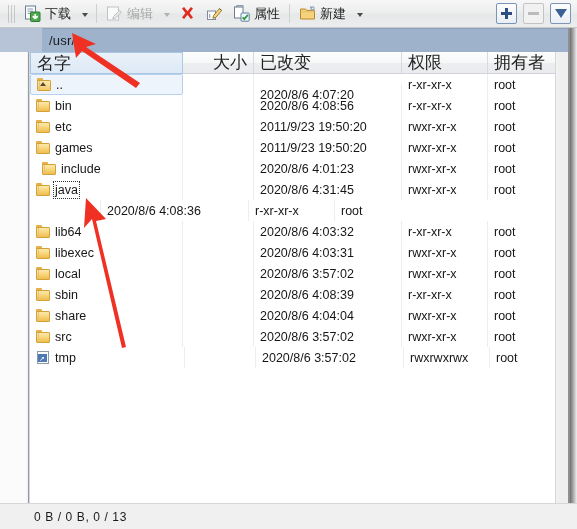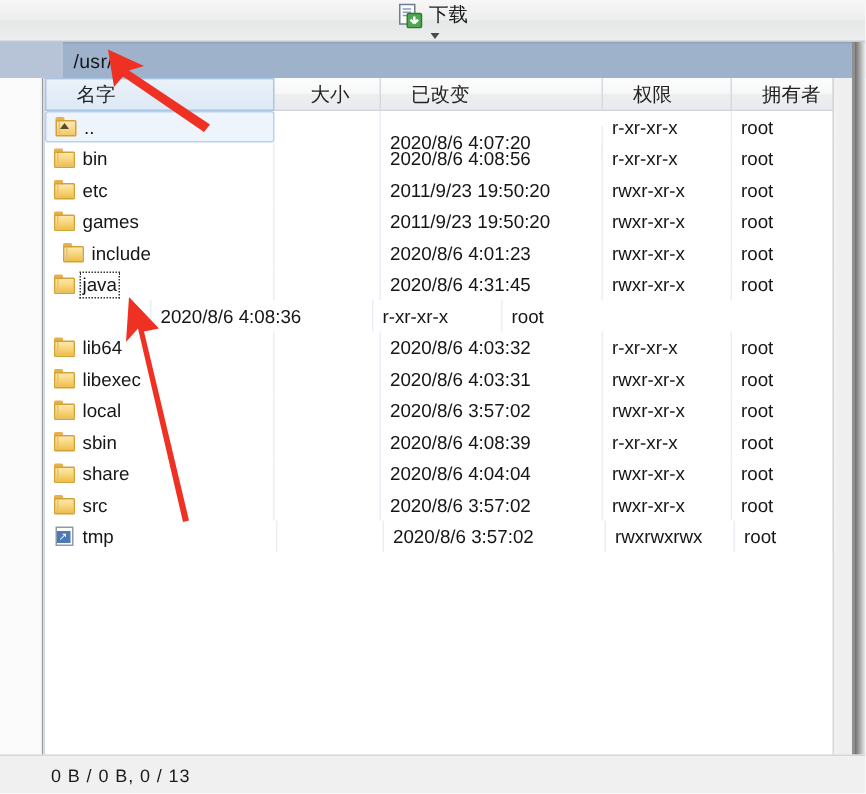--- a/index.html
+++ b/index.html
@@ -10,21 +10,21 @@
     font-size:12px;color:#1a1a1a;
     -webkit-font-smoothing:antialiased;
   }
   #app{position:relative;width:577px;height:529px;overflow:hidden;background:#f0f0f0;}
 
   
   .toolbar{
     position:absolute;left:0;top:0;width:577px;height:28px;
     background:linear-gradient(to bottom,#f7f7f7 0%,#eceded 48%,#e6e7e8 52%,#eceded 100%);
     border-bottom:1px solid #c9c9c9;
-    display:flex;align-items:center;box-sizing:border-box;flex-direction:column;
+    display:flex;align-items:center;box-sizing:border-box;
   }
   .tb-grip{width:9px;height:18px;margin-left:8px;margin-right:2px;
     background-image:repeating-linear-gradient(to right,#b9b9b9 0 1px,transparent 1px 3px);
     background-size:3px 100%;background-repeat:repeat-x;opacity:.75;}
   .tb-btn{display:flex;align-items:center;height:24px;padding:0 4px;border:1px solid transparent;border-radius:2px;cursor:default;}
   .tb-btn .lbl{margin-left:4px;font-size:13px;color:#1b1b1b;white-space:nowrap;}
   .tb-btn.disabled .lbl{color:#a8a8a8;}
   .tb-caret{width:0;height:0;border-left:3.5px solid transparent;border-right:3.5px solid transparent;
     border-top:4px solid #4a4a4a;margin:2px 4px 0 6px;}
   .tb-caret.dim{border-top-color:#b0b0b0;}
@@ -54,21 +54,21 @@
   .listwrap{position:absolute;left:0;top:52px;width:577px;height:452px;background:#f0f0f0;}
   .left-rail{position:absolute;left:0;top:0;width:28px;height:452px;background:#f0f0f0;border-right:1px solid #9a9a9a;}
   .left-rail .inner{position:absolute;left:0;top:0;width:27px;height:452px;background:#fbfbfb;}
   .gridbox{position:absolute;left:29px;top:0;right:21px;bottom:0;background:#ffffff;border-left:1px solid #cfd8e4;}
 
   
   .hdr{display:flex;height:22px;box-sizing:border-box;
     background:linear-gradient(to bottom,#fdfdfd 0%,#f6f7f8 50%,#eceef0 51%,#e9ebee 100%);
     border-bottom:1px solid #d0d4da;}
   .hcell{box-sizing:border-box;height:21px;display:flex;align-items:center;
-    border-right:1px solid #d6dae0;font-size:13px;color:#222;padding:0 20px;white-space:nowrap;overflow:hidden;}
+    border-right:1px solid #d6dae0;font-size:17px;color:#222;padding:0 6px;white-space:nowrap;overflow:hidden;}
   .hcell.r{justify-content:flex-end;}
   .hcell.sorted{background:linear-gradient(to bottom,#eaf1f9,#dde9f6);border:1px solid #a9c6e4;border-bottom:1px solid #a9c6e4;height:22px;}
 
   
   .rows{position:absolute;left:0;top:22px;right:0;bottom:0;overflow:hidden;}
   .row{display:flex;height:21px;align-items:center;box-sizing:border-box;}
   .cell{box-sizing:border-box;height:21px;display:flex;align-items:center;
     border-right:1px solid #e9eef5;font-size:12.5px;color:#161616;padding:0 6px;white-space:nowrap;overflow:hidden;}
   .cell.r{justify-content:flex-end;}
   .cell.name{padding-left:6px;}

